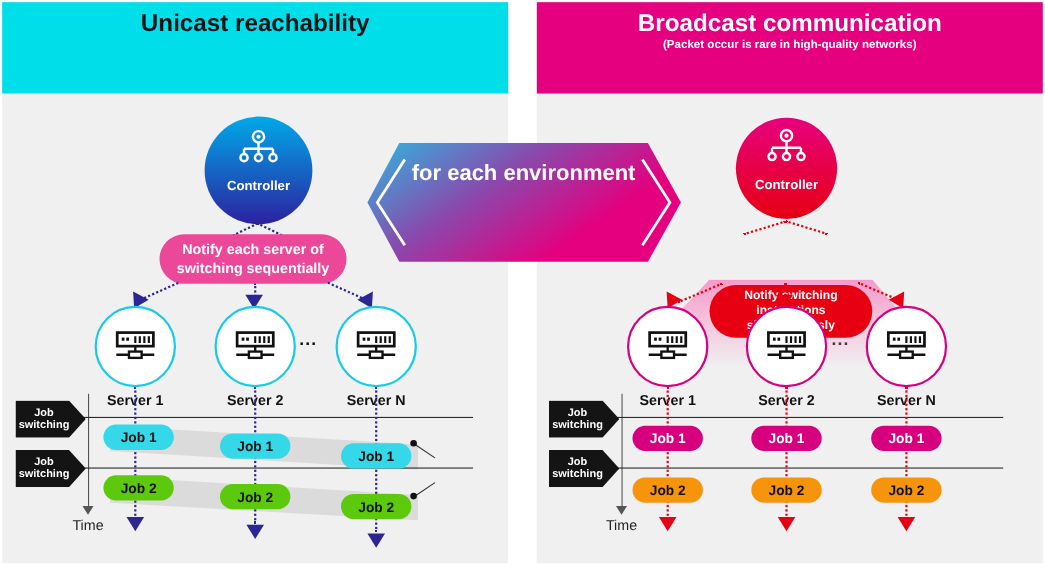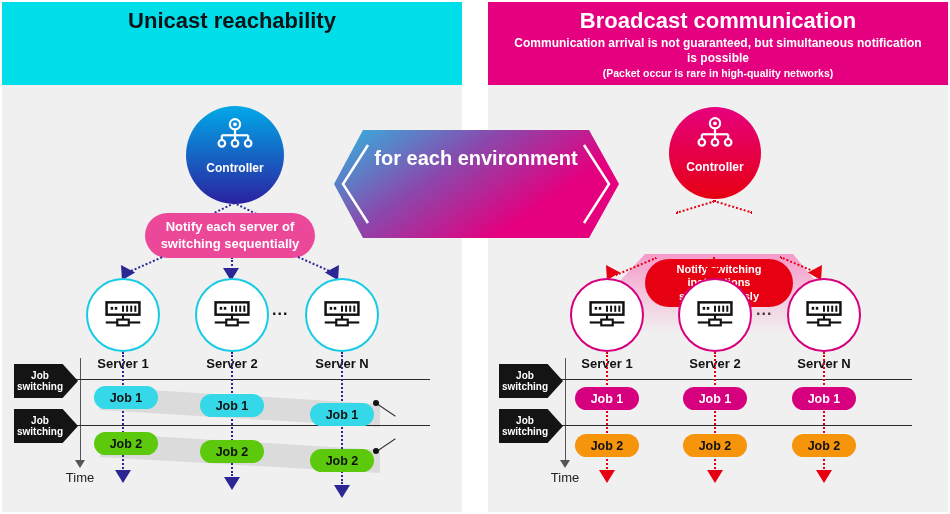--- a/index.html
+++ b/index.html
@@ -40,21 +40,20 @@
 
   <div class="panel" style="left:2px;"></div>
   <div class="panel" style="left:488px;"></div>
 
   <div class="hdr" style="left:2px;background:#00DFE9;color:#101418;">
     <div class="hdr-title">Unicast reachability</div>
   </div>
 
   <div class="hdr" style="left:488px;background:#E4007F;color:#fff;">
     <div class="hdr-title">Broadcast communication</div>
-    <div class="hdr-sub" style="width:420px;font-size:12px;">Communication arrival is not guaranteed, but simultaneous notification is possible</div>
     <div class="hdr-note">(Packet occur is rare in high-quality networks)</div>
   </div>
 
   <div class="ctrl" style="left:186px;top:106px;width:98px;height:98px;background:linear-gradient(180deg,#00A9E8,#2B21A0);">
     <svg width="44" height="38" viewBox="0 0 60 52" style="margin-top:11px;">
       <circle cx="30" cy="10" r="7" fill="none" stroke="#fff" stroke-width="3"></circle>
       <circle cx="30" cy="10" r="2.6" fill="#fff"></circle>
       <line x1="30" y1="17" x2="30" y2="25" stroke="#fff" stroke-width="3"></line>
       <line x1="12" y1="25" x2="48" y2="25" stroke="#fff" stroke-width="3"></line>
       <line x1="12" y1="25" x2="12" y2="31" stroke="#fff" stroke-width="3"></line>

